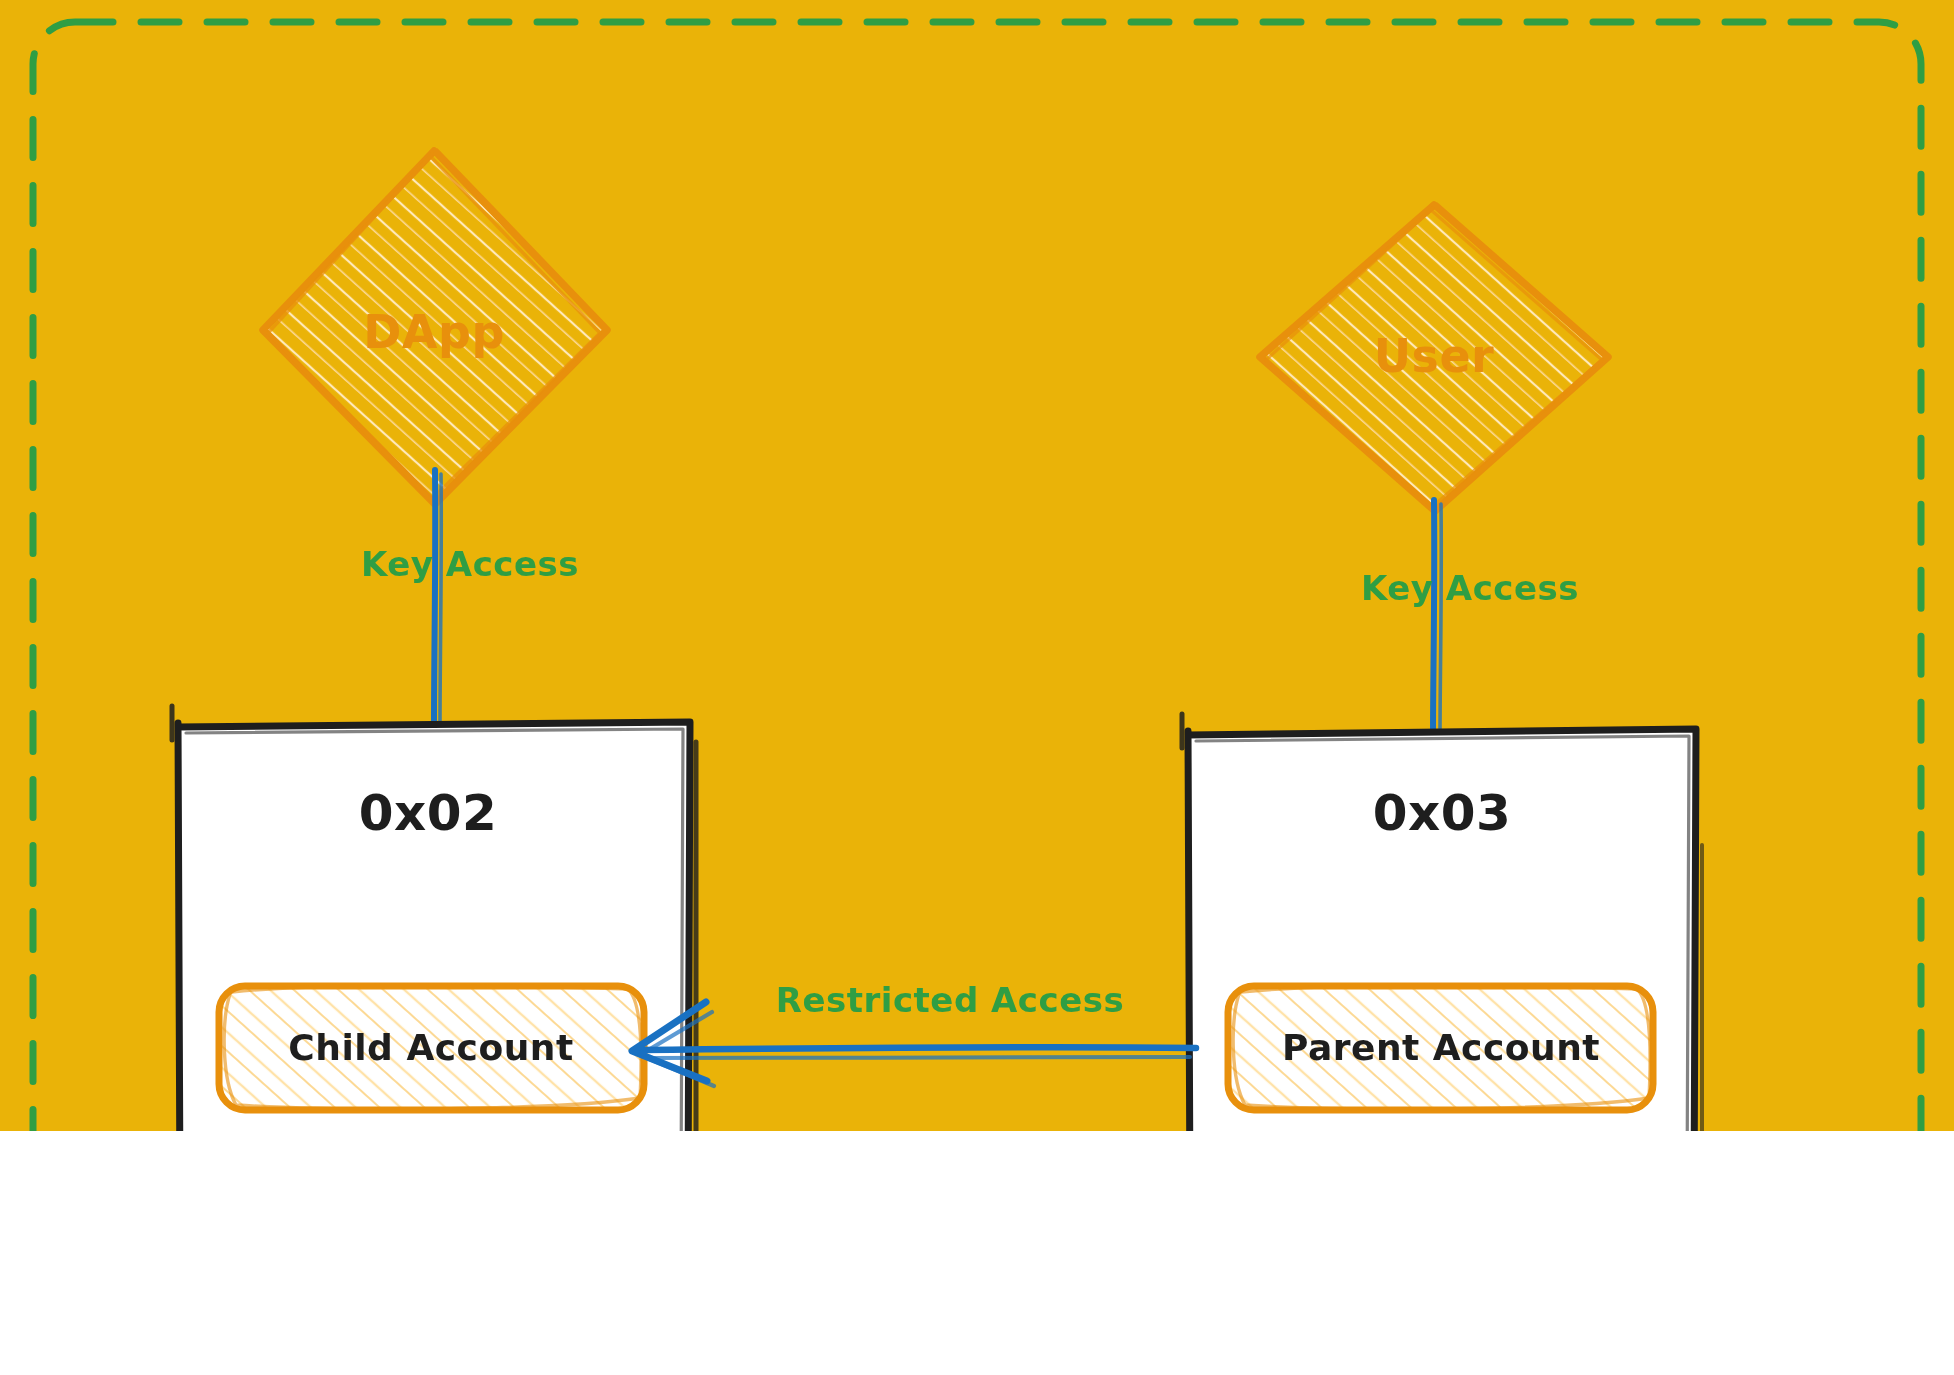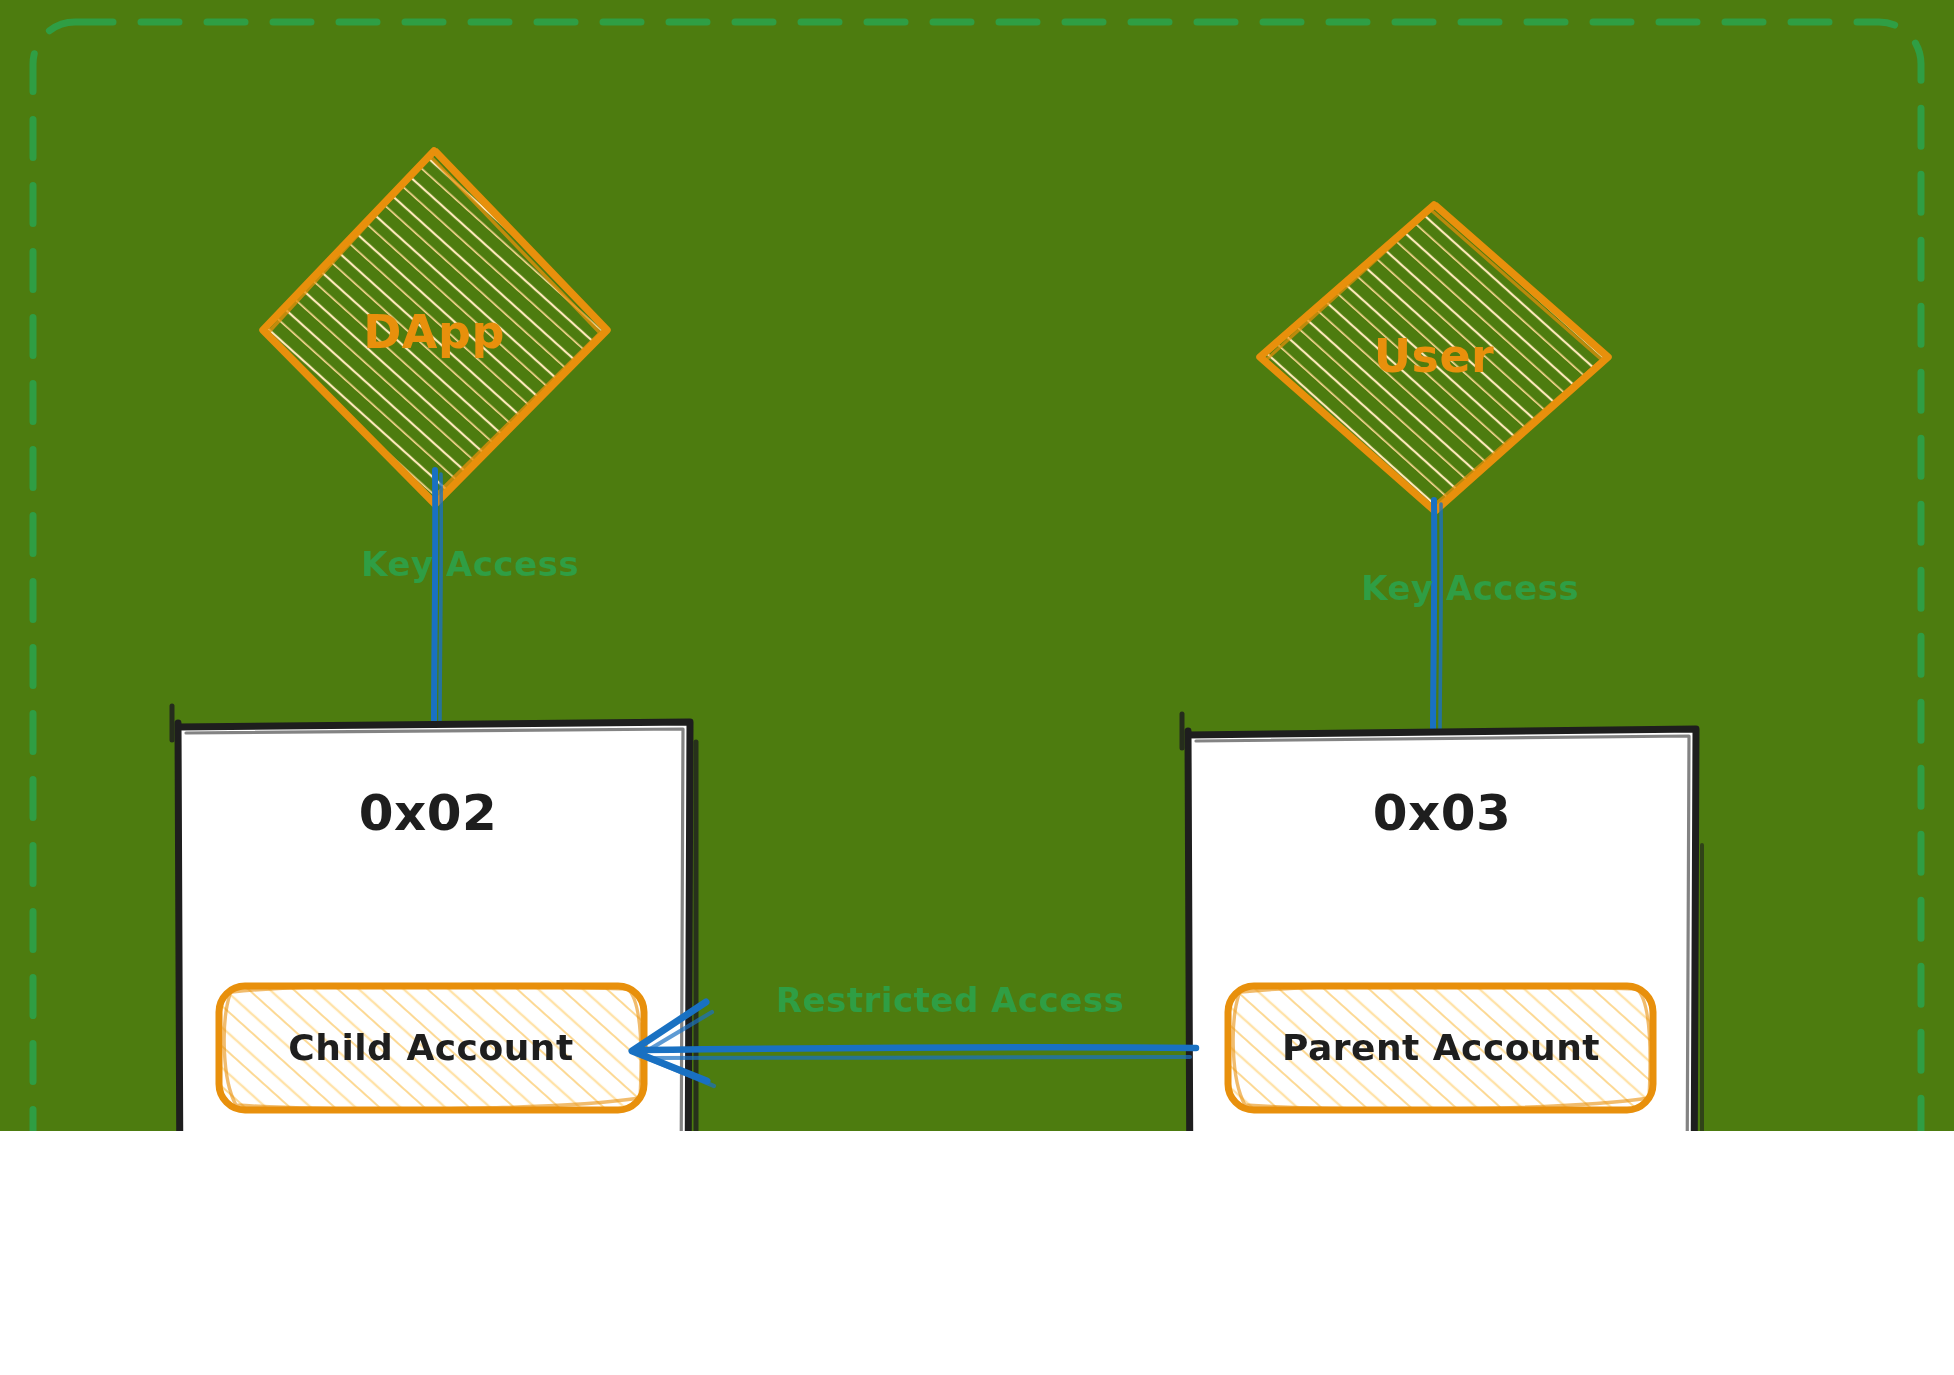--- a/index.html
+++ b/index.html
@@ -8,21 +8,21 @@
     padding: 0;
     background: #ffffff;
   }
   body {
     font-family: "Liberation Sans", sans-serif;
   }
   #canvas-wrap {
     position: relative;
     width: 1954px;
     height: 1131px;
-    background: #4d7c0f;
+    background: #eab308;
     overflow: hidden;
   }
   #diagram-svg {
     position: absolute;
     top: 0;
     left: 0;
     width: 1954px;
     height: 1375px;
   }
   .hand-text {

